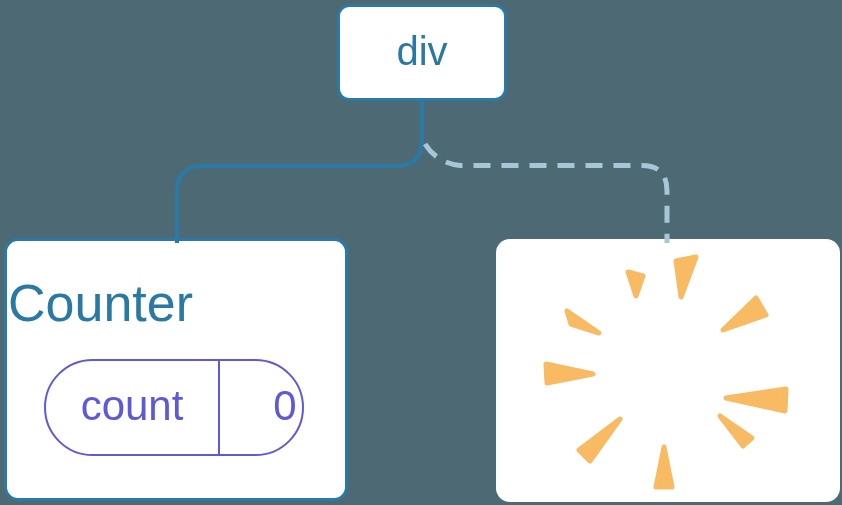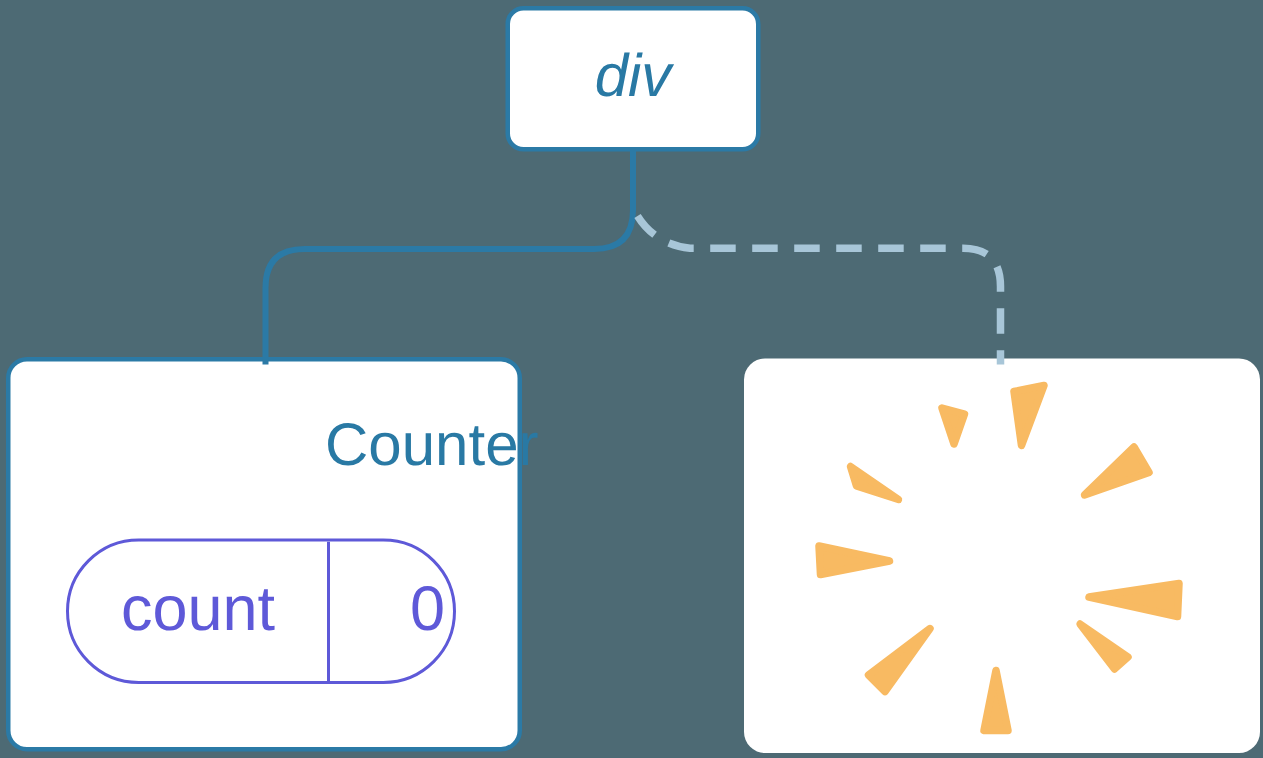--- a/index.html
+++ b/index.html
@@ -34,35 +34,34 @@
     border: 3px solid var(--line-blue);
     border-radius: 12px;
     display: flex; align-items: center; justify-content: center;
   }
   .node-div .label {
     color: var(--text-blue);
     font-size: 40px;
     font-weight: 500;
     line-height: 1;
     padding-bottom: 4px;
-    font-style: italic;
   }
   .node-counter {
     left: 4px; top: 238px;
     width: 344px; height: 263px;
     border: 3px solid var(--line-blue);
     border-radius: 14px;
   }
   .counter-title {
     position: absolute;
-    top: 36px; left: 14px;
+    top: 36px; left: 1px;
     width: 100%;
-    text-align: right;
+    text-align: left;
     color: var(--text-blue);
-    font-size: 40px;
+    font-size: 52px;
     font-weight: 500;
     line-height: 1;
   }
   .state-pill {
     position: absolute;
     left: 37px; top: 118px;
     width: 260px; height: 97px;
     border: 2.5px solid var(--purple);
     border-radius: 48.5px;
     display: flex;

